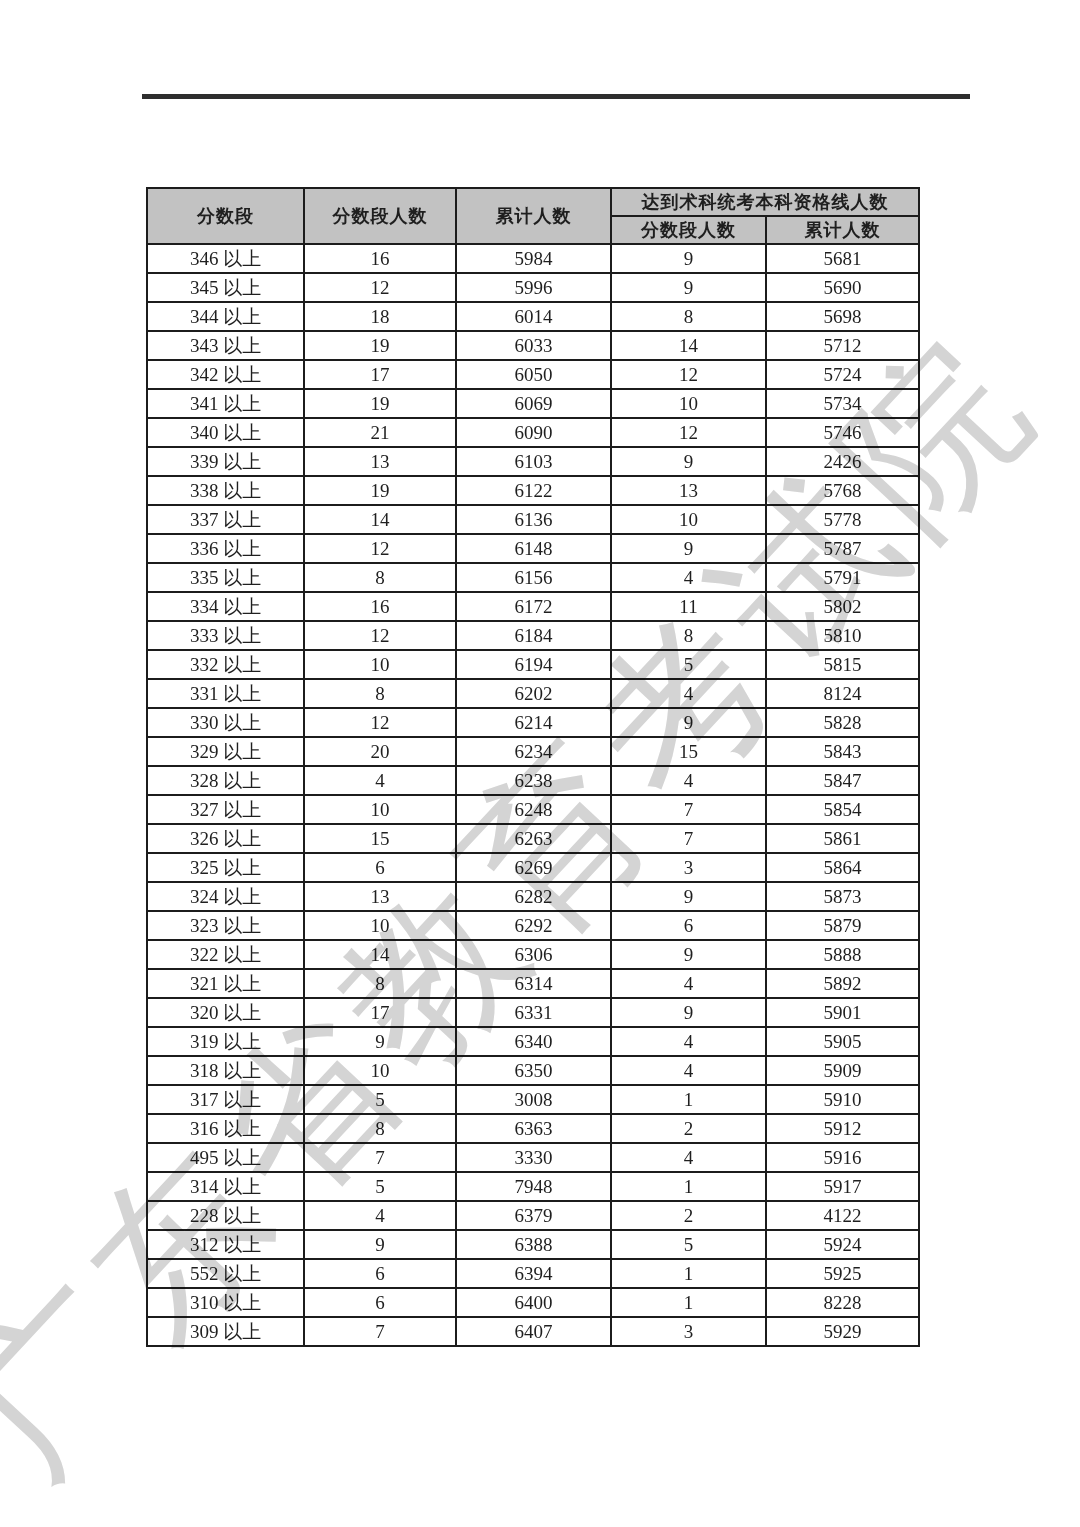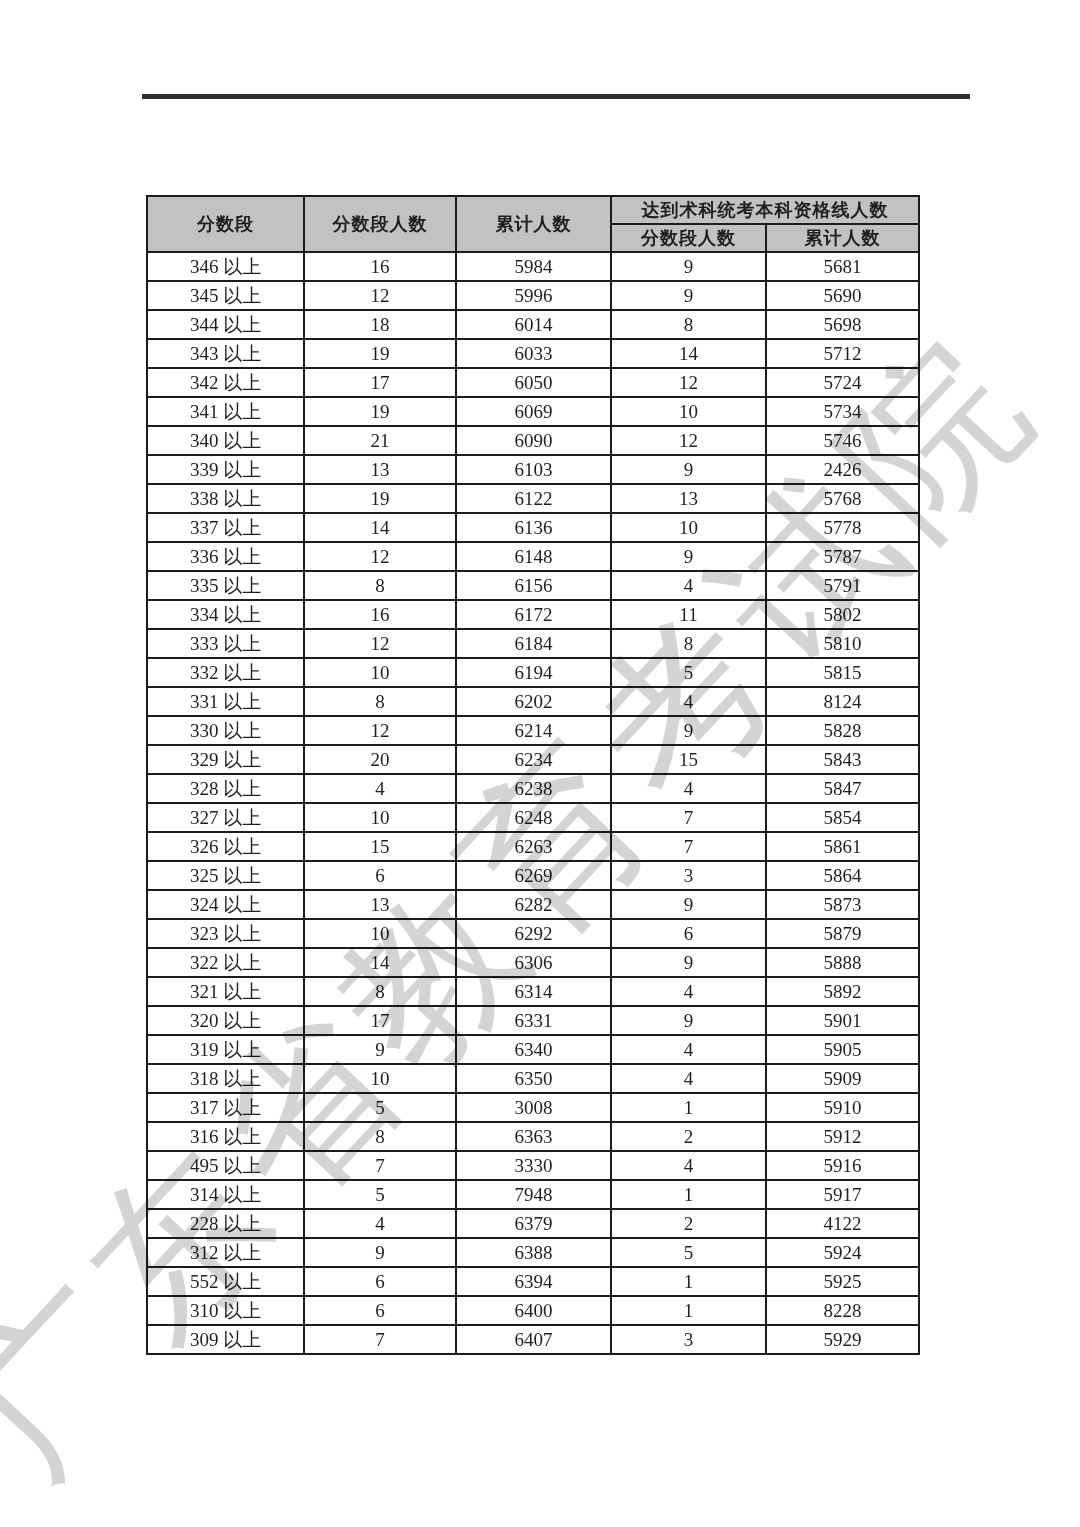--- a/index.html
+++ b/index.html
@@ -15,21 +15,21 @@
     position: absolute;
     left: 142px;
     top: 94px;
     width: 828px;
     height: 5px;
     background: #2e2e2e;
   }
   table.score-table {
     position: absolute;
     left: 146px;
-    top: 195px;
+    top: 187px;
     width: 772px;
     border-collapse: collapse;
     table-layout: fixed;
   }
   .score-table th, .score-table td {
     border: 2px solid #1c1c1c;
     text-align: center;
     vertical-align: middle;
     padding: 0;
     color: #1f1f1f;

